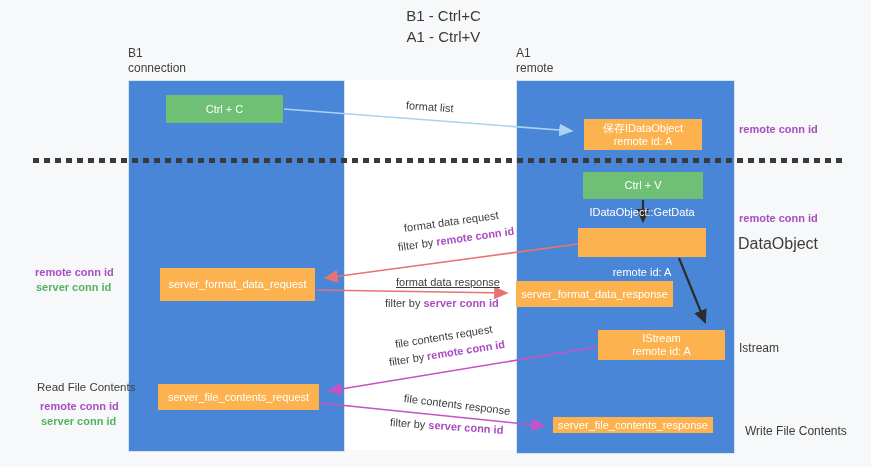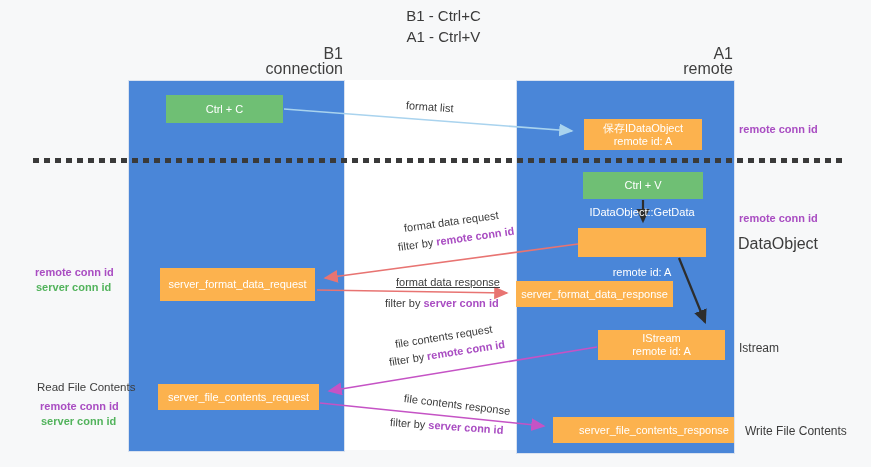--- a/index.html
+++ b/index.html
@@ -16,22 +16,22 @@
   }
   .abs{position:absolute;}
   
   .title{
     top:5px;left:0;width:871px;
     text-align:center;
     font-size:15px;line-height:21px;color:#3b3b3b;
   }
   
   .lane-header{
-    top:46px;text-align:right;
-    font-size:16px;line-height:15px;color:#3f3f3f;
+    top:46px;text-align:left;
+    font-size:12px;line-height:15px;color:#3f3f3f;
   }
   
   .lane{background:#4a86d8;border:1px solid #d9e2f0;}
   .midband{background:#ffffff;}
   
   .divider{
     top:158px;left:25px;width:813px;height:5px;
     background:repeating-linear-gradient(90deg,#3a3a3a 0 6px,rgba(0,0,0,0) 6px 11px);
   }
   
@@ -136,21 +136,21 @@
 
   <div class="abs box orange" style="left:590px;top:330px;width:127px;height:30px;">
     <span>IStream</span>
     <span>remote id: A</span>
   </div>
 
   <div class="abs box orange" style="left:150px;top:384px;width:161px;height:26px;">
     <span>server_file_contents_request</span>
   </div>
 
-  <div class="abs box orange" style="left:545px;top:417px;width:160px;height:26px;padding-left:21px;">
+  <div class="abs box orange" style="left:545px;top:417px;width:160px;height:16px;">
     <span>server_file_contents_response</span>
   </div>
 
   <div class="abs flabel rot-p4" style="left:398px;top:99px;">format list</div>
 
   <div class="abs flabel rot-n8" style="left:396px;top:222px;">format data request</div>
   <div class="abs flabel rot-n8" style="left:390px;top:241px;">
     <span class="pre">filter by</span><span class="purple-key">remote conn id</span>
   </div>
 

